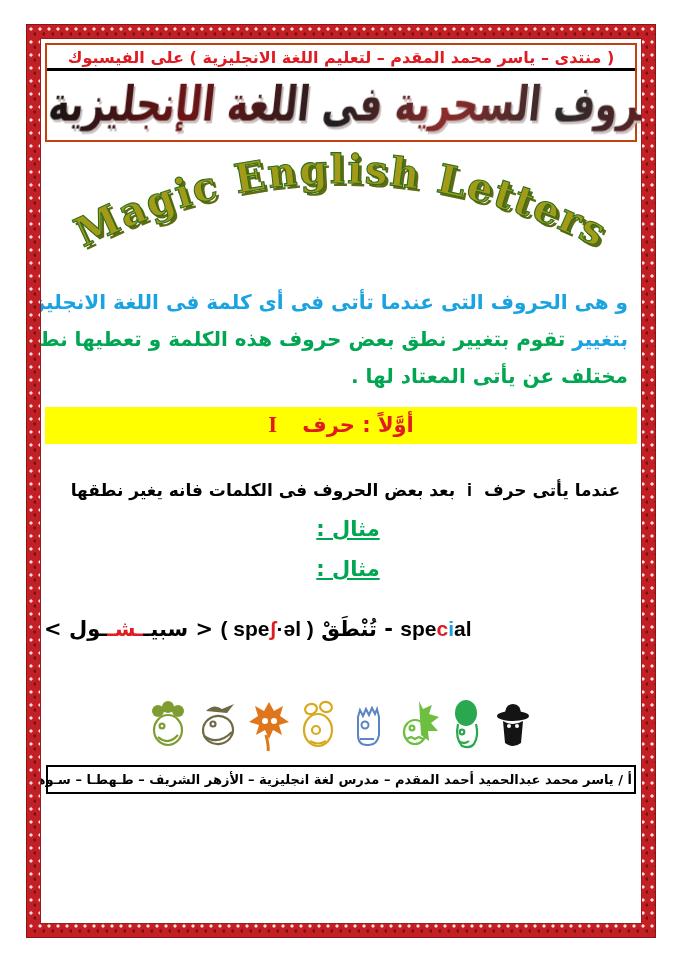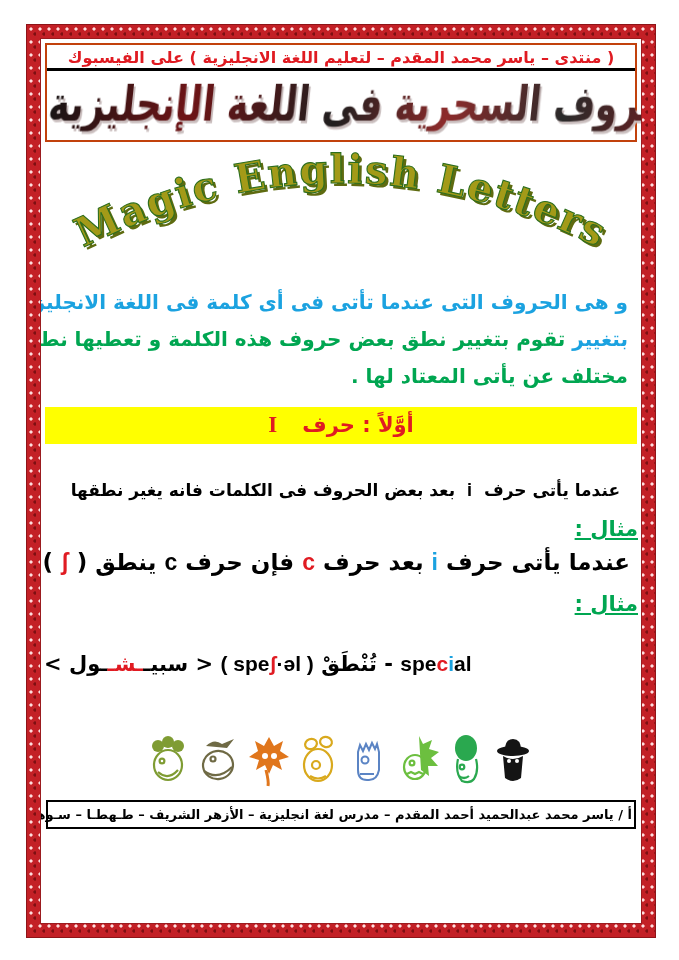--- a/index.html
+++ b/index.html
@@ -53,21 +53,21 @@
   .yellow-band{
     background:#ffff00;margin:12px 1px 0;text-align:center;padding:5px 0 6px;direction:rtl;
   }
   .yellow-band .h-ar{color:#e01b22;font-weight:bold;font-size:21px;margin-left:14px;}
   .yellow-band .h-letter{color:#e01b22;font-weight:bold;font-size:23px;font-family:"Liberation Serif", serif;margin-right:6px;}
   .rule1{
     direction:rtl;text-align:right;font-weight:bold;font-size:17px;color:#000;
     padding:0 18px 0 8px;margin-top:36px;white-space:nowrap;
   }
   .rule1 .latin-i{font-family:"Liberation Sans", sans-serif;font-size:18px;margin:0 6px;}
-  .example-label{text-align:right;padding-left:14px;margin-top:16px;}
+  .example-label{text-align:center;padding-left:14px;margin-top:16px;}
   .example-label span{
     direction:rtl;display:inline-block;color:#00a651;font-weight:bold;font-size:21px;
     text-decoration:underline;
   }
   .rule2{
     direction:rtl;text-align:right;font-weight:bold;font-size:23px;color:#000;
     padding:0 8px 0 4px;margin-top:8px;white-space:nowrap;
   }
   .letter-blue{color:#1ba2e0;font-family:"Liberation Sans", sans-serif;}
   .letter-red{color:#e01b22;font-family:"Liberation Sans", sans-serif;}
@@ -130,31 +130,20 @@
     <div class="rule1">
       <span>عندما يأتى  حرف</span>
       <span class="latin-i">i</span>
       <span>بعد بعض الحروف فى الكلمات فانه يغير نطقها</span>
     </div>
 
     <div class="example-label">
       <span>مثال :</span>
     </div>
 
-    <div class="rule2">
-      <span>عندما يأتى حرف</span>
-      <b class="letter-blue">i</b>
-      <span>بعد حرف</span>
-      <b class="letter-red">c</b>
-      <span>فإن حرف</span>
-      <b style="font-family:'Liberation Sans',sans-serif">c</b>
-      <span>ينطق</span>
-      <span class="ltr-group"><span>( </span><b class="letter-red">ʃ</b><span> )</span></span>
-      
-    </div>
 
     <div class="example-label">
       <span>مثال :</span>
     </div>
 
     <div class="word-row">
       <span class="latin ltr-group"><span>spe</span><span class="c-red">c</span><span class="i-blue">i</span><span>al</span></span>
       <span>-</span>
       <span>تُنْطَقْ</span>
       <span class="latin ltr-group"><span>( spe</span><span class="sh-red">ʃ</span><span>·əl )</span></span>

